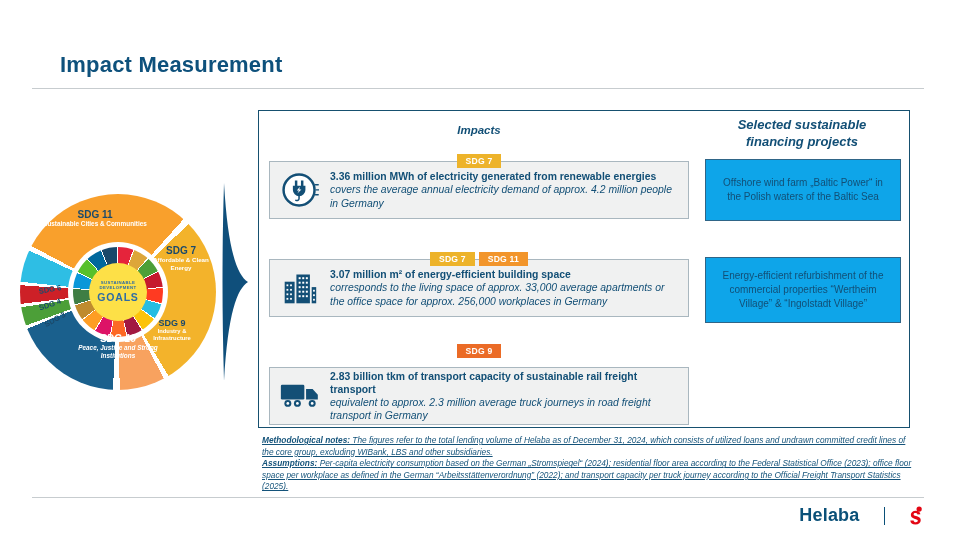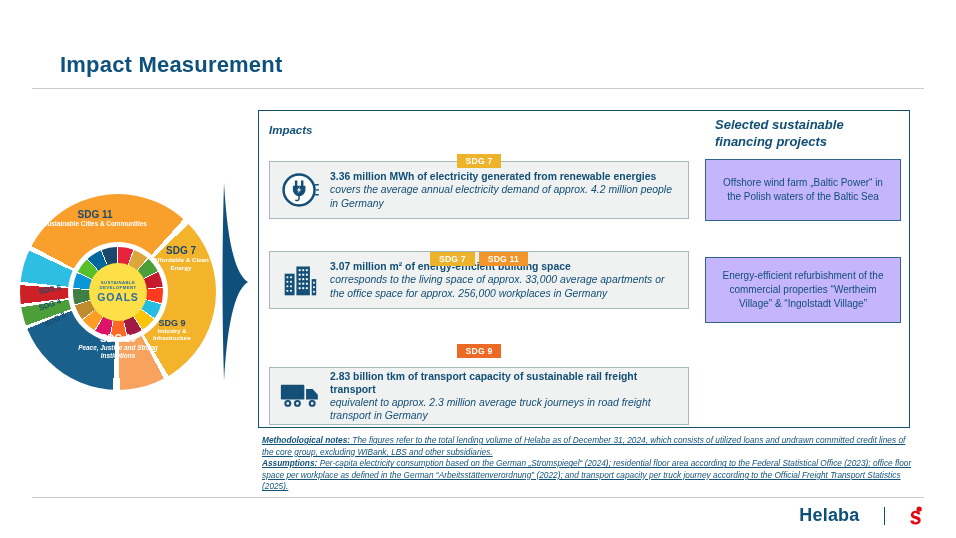--- a/index.html
+++ b/index.html
@@ -40,36 +40,36 @@
   .segS .seg-id{font-size:7.6px;}
   .seg6{left:8px;top:91px;transform:rotate(-10deg);}
   .seg4{left:8px;top:106px;transform:rotate(-19deg);}
   .seg3{left:13px;top:121px;transform:rotate(-29deg);}
 
   
   .arrow{position:absolute;left:221px;top:183px;}
 
   
   .panel{position:absolute;left:258px;top:110px;width:652px;height:318px;border:1.5px solid #16506F;background:#fff;box-sizing:border-box;}
-  .col-head{position:absolute;font-style:italic;font-weight:bold;color:#124F76;}
+  .col-head{position:absolute;text-align:center;font-style:italic;font-weight:bold;color:#124F76;}
   .col-head-impacts{left:10px;top:13px;width:420px;font-size:11.5px;}
   .col-head-projects{left:446px;top:6px;width:194px;font-size:13px;line-height:1.3;padding:0 10px;box-sizing:border-box;}
 
   .impact-row{position:absolute;left:10px;width:420px;height:58px;background:#F0F1F1;border:1px solid #A9B7BF;box-sizing:border-box;display:flex;align-items:center;gap:8px;padding:4px 10px 4px 8px;}
-  .r1{top:50px;} .r2{top:140px;} .r3{top:256px;}
+  .r1{top:50px;} .r2{top:148px;} .r3{top:256px;}
   .icon-cell{flex:0 0 44px;display:flex;justify-content:center;align-items:center;}
   .impact-text{flex:1;color:#124F76;font-size:10.4px;line-height:1.27;}
   .impact-title{font-weight:bold;}
   .impact-desc{font-style:italic;}
 
   .tag-row{position:absolute;left:10px;width:420px;display:flex;justify-content:center;gap:4px;z-index:2;}
   .t1{top:43px;} .t2{top:141px;} .t3{top:233px;}
   .tag{height:14px;line-height:14px;padding:0 9px;color:#fff;font-weight:bold;font-size:8.6px;letter-spacing:.2px;}
 
-  .project-box{position:absolute;left:446px;width:196px;background:#c4b5fd;border:1px solid #2F6587;box-sizing:border-box;display:flex;align-items:center;justify-content:center;text-align:center;color:#124F76;font-size:10px;line-height:1.4;padding:6px 13px;}
+  .project-box{position:absolute;left:446px;width:196px;background:#0ea5e9;border:1px solid #2F6587;box-sizing:border-box;display:flex;align-items:center;justify-content:center;text-align:center;color:#124F76;font-size:10px;line-height:1.4;padding:6px 13px;}
   .p1{top:48px;height:62px;} .p2{top:146px;height:66px;} .p3{top:240px;height:62px;}
 
   
   .notes{position:absolute;left:262px;top:435px;width:652px;color:#14537A;font-size:8.3px;font-style:italic;line-height:1.4;}
   .notes p{margin:0;text-decoration:underline;}
   .b{font-weight:bold;}
 
   
   .brandmark{position:absolute;right:33px;top:505px;display:flex;align-items:center;gap:24px;}
   .brand-name{font-size:18px;font-weight:bold;color:#0A5078;letter-spacing:.2px;}

